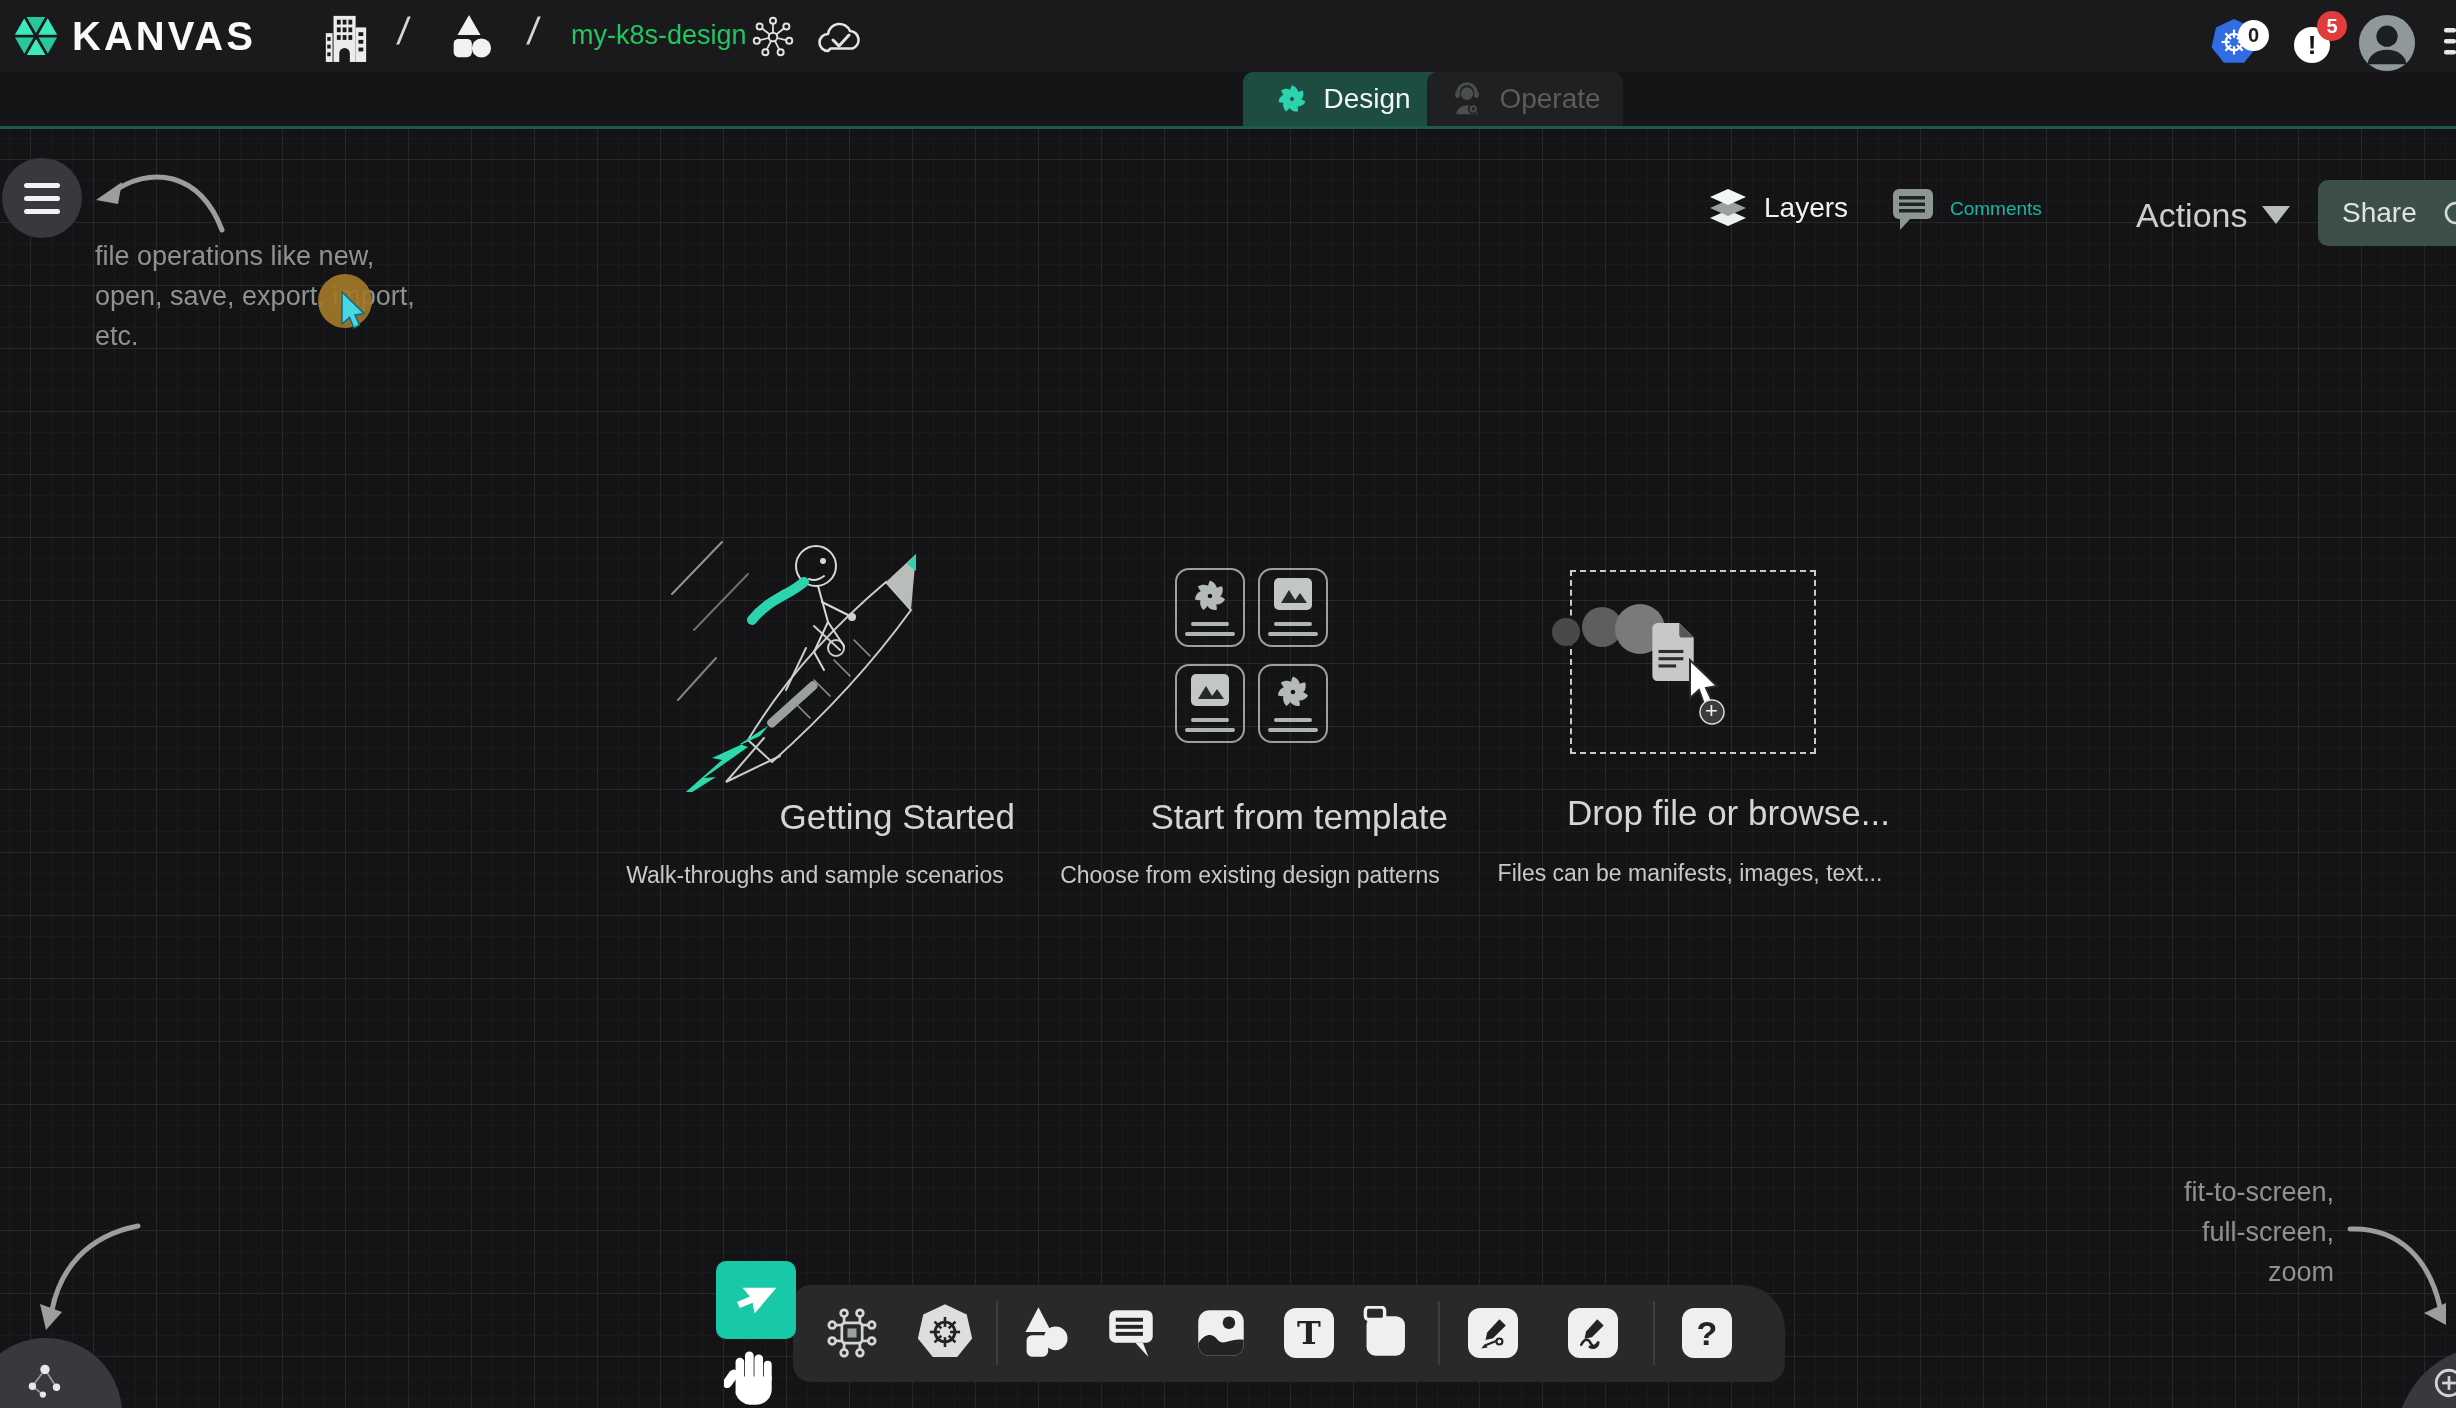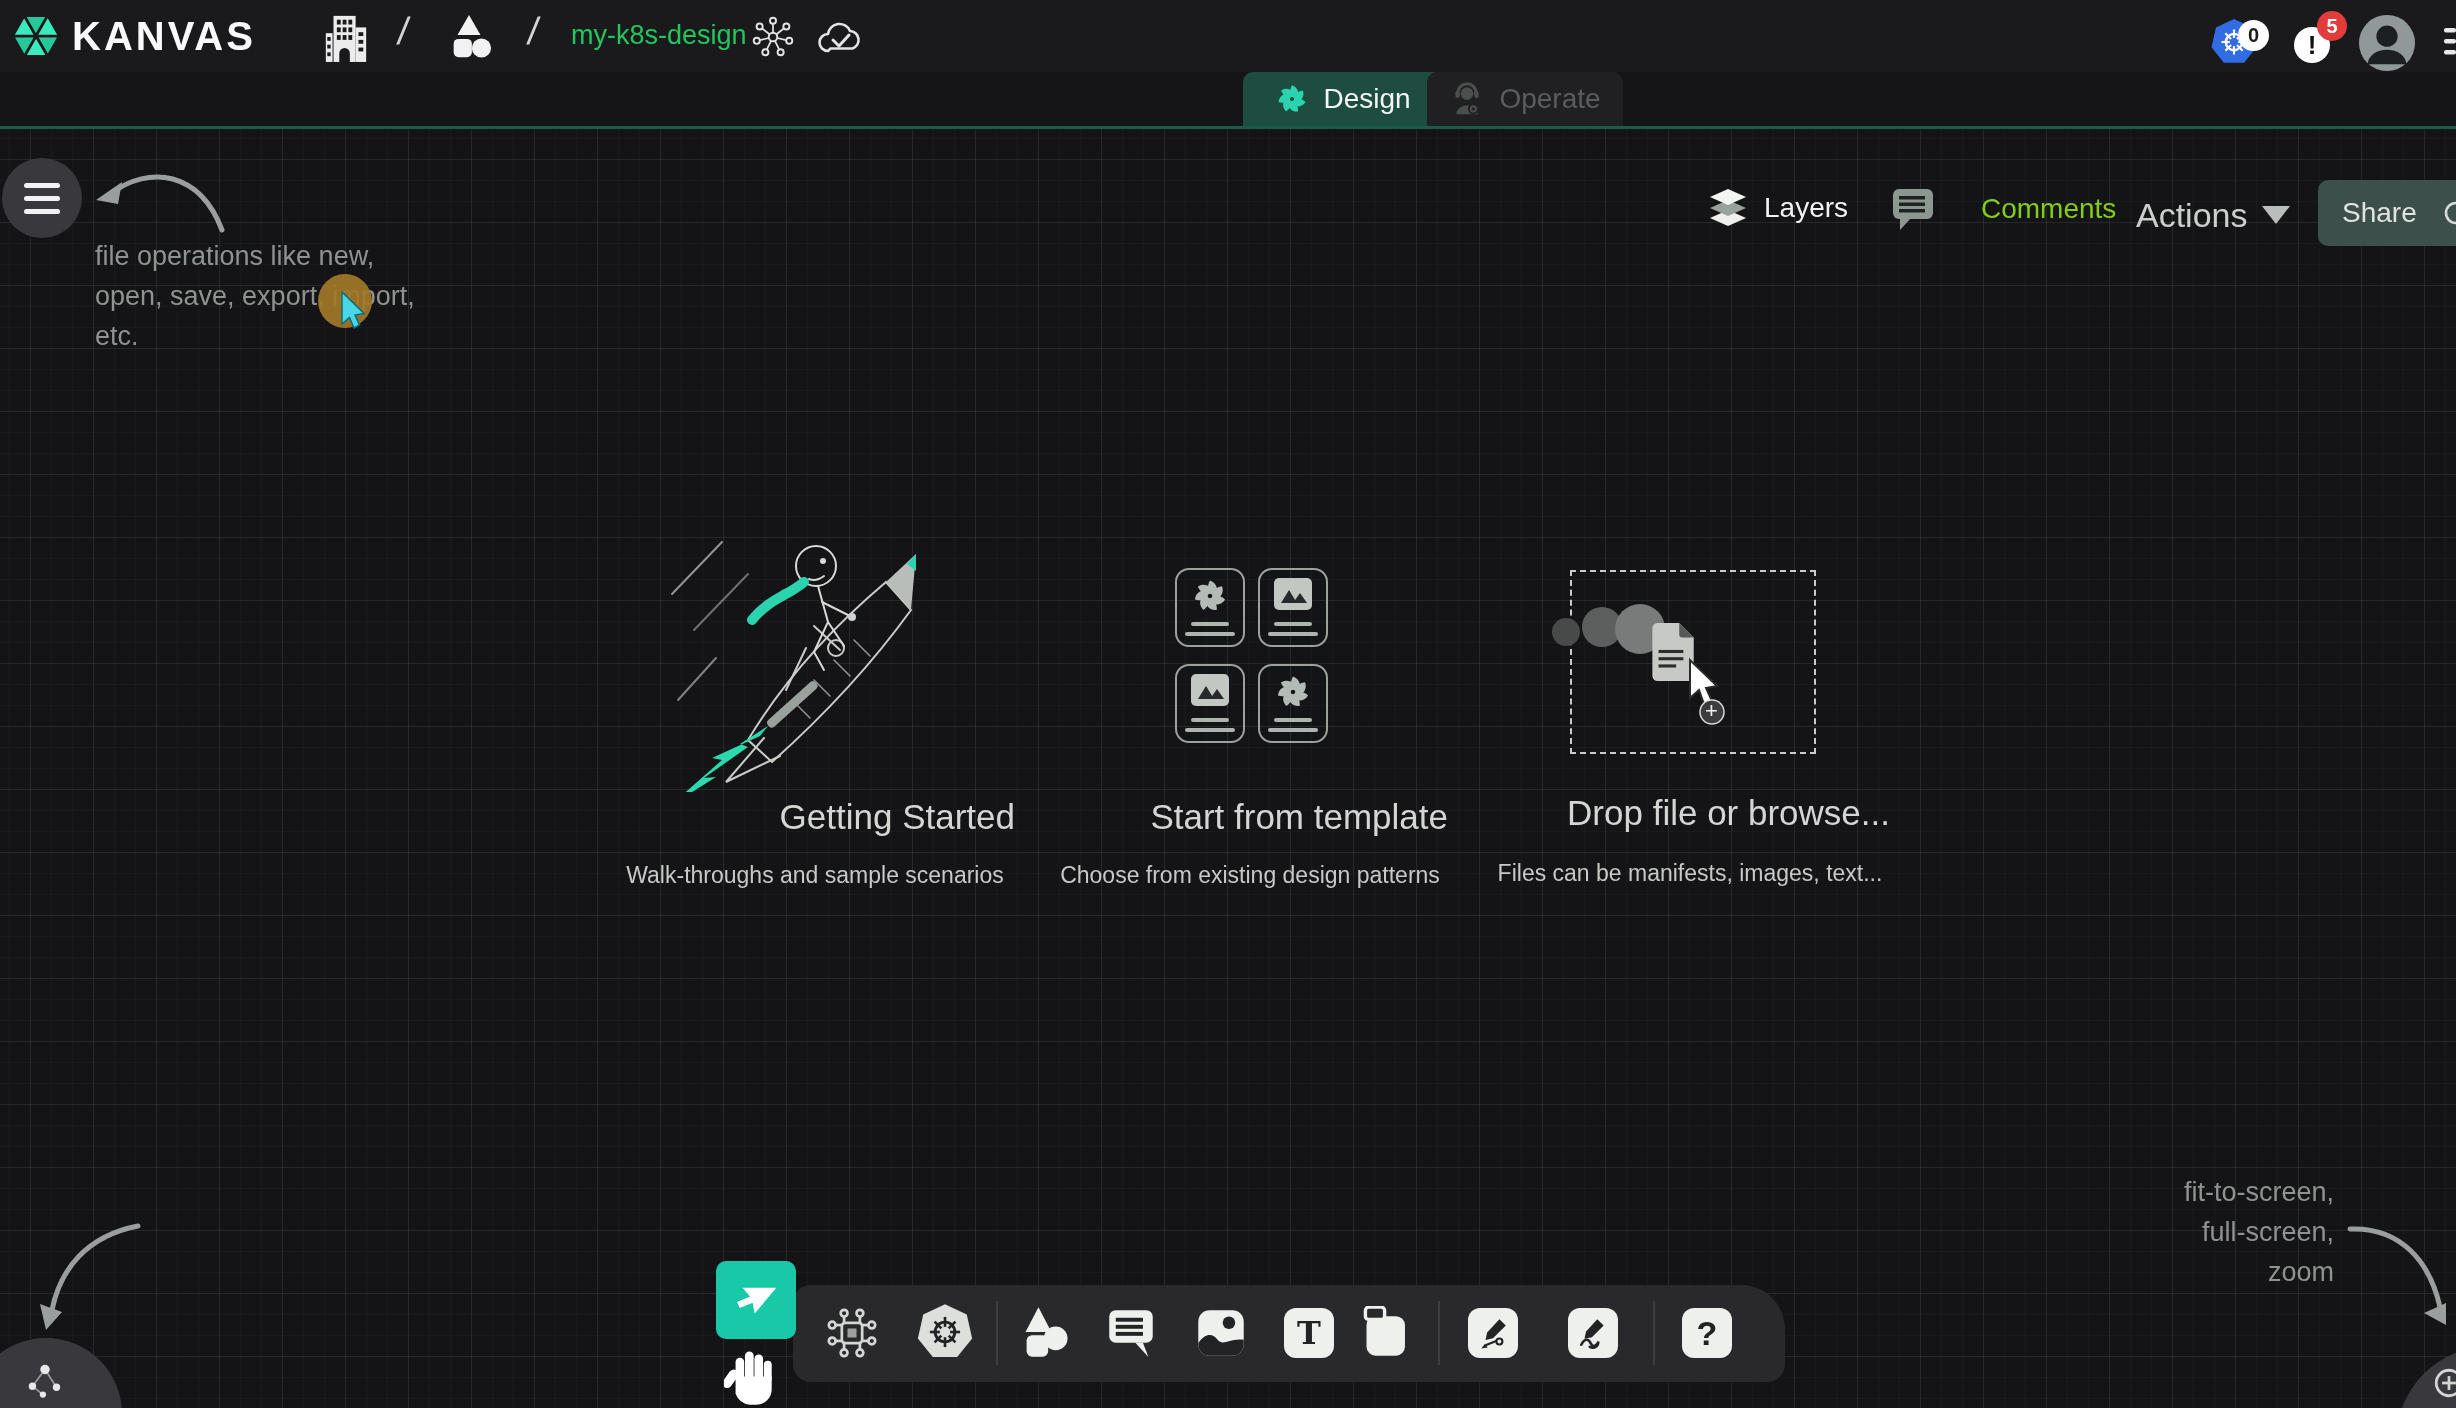--- a/index.html
+++ b/index.html
@@ -37,21 +37,21 @@
     background-size:63px 63px, 63px 63px, 21px 21px, 21px 21px;
     background-position:30px 30px, 30px 30px, 9px 9px, 9px 9px;
   }
 
   
   .hamburger-btn { position:absolute; left:2px; top:158px; width:80px; height:80px; border-radius:50%; background:#39393d; z-index:20; display:flex; flex-direction:column; align-items:center; justify-content:center; gap:8px; cursor:pointer; }
   .hamburger-btn span { display:block; width:36px; height:5px; border-radius:3px; background:#f2f2f2; }
 
   .rowgroup { position:absolute; display:flex; align-items:center; gap:14px; z-index:20; cursor:pointer; }
   .lbl-layers { color:#f2f2f2; font-size:28px; }
-  .lbl-comments { color:#84cc16; font-size:28px;margin-left:31px; }
+  .lbl-comments { color:#14b8a6; font-size:19px; }
   .lbl-actions { position:absolute; left:2136px; top:196px; color:#ccd0cd; font-size:34px; z-index:20; cursor:pointer; }
   .caret-down { position:absolute; left:2262px; top:206px; width:0; height:0; border-left:14px solid transparent; border-right:14px solid transparent; border-top:18px solid #b9bdbb; z-index:20; cursor:pointer; }
   .share-btn { position:absolute; left:2318px; top:180px; width:138px; height:66px; background:#3d4f4a; border-radius:10px 0 0 10px; z-index:20; display:flex; align-items:center; padding-left:24px; color:#dfe4e1; font-size:28px; cursor:pointer; overflow:hidden; }
 
   
   .ann { position:absolute; color:#8f938f; font-size:27px; line-height:40px; z-index:15; }
   .ann-right { text-align:right; }
 
   
   .card-title { position:absolute; width:400px; text-align:right; color:#d3d6d3; font-size:35px; z-index:10; }

